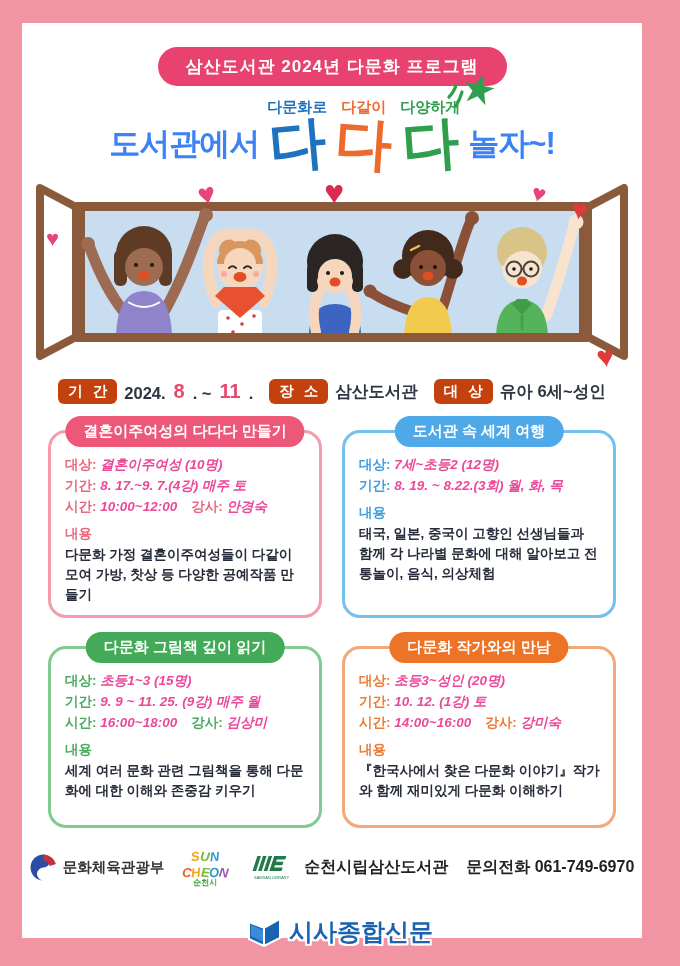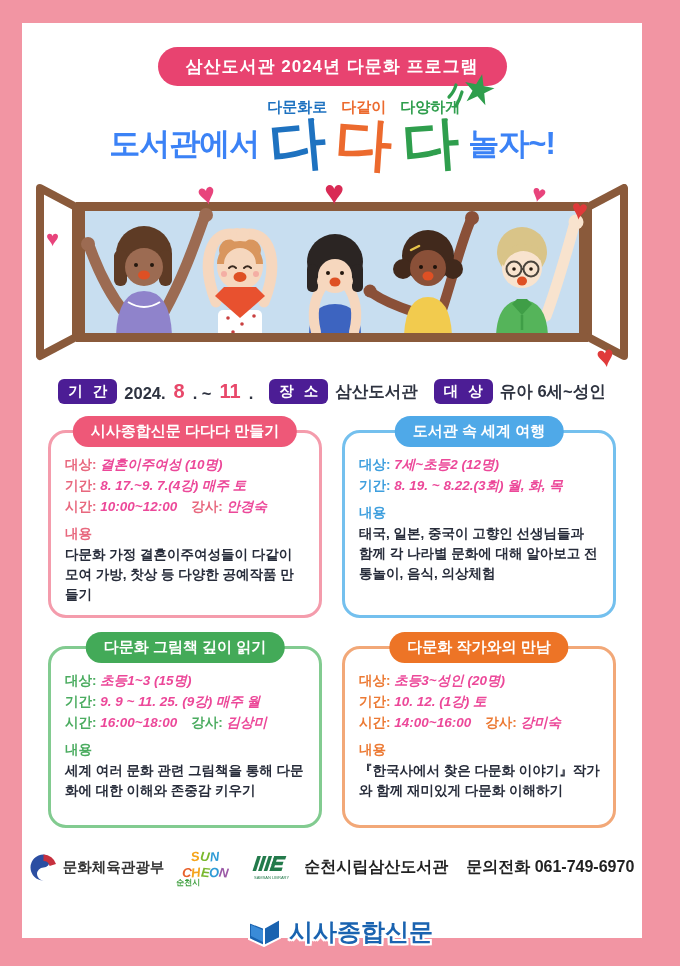--- a/index.html
+++ b/index.html
@@ -42,21 +42,21 @@
   .title-suffix { position:relative; }
   
   .window-wrap { margin:12px auto 0; width:600px; display:block; }
   
   .info-bar {
     margin-top:8px;
     display:flex; justify-content:center; align-items:center; gap:16px;
   }
   .info-group { display:flex; align-items:center; gap:7px; }
   .info-badge {
-    background:#4c1d95; color:#fff; border-radius:6px;
+    background:#c2410c; color:#fff; border-radius:6px;
     font-size:14.5px; font-weight:bold; letter-spacing:3px;
     padding:3px 7px 3px 10px; white-space:nowrap;
   }
   .info-val { font-size:16.5px; font-weight:bold; color:#2E3340; white-space:nowrap; }
   .period-val { display:inline-flex; align-items:flex-end; gap:8px; }
   .hl { color:#E8486A; font-size:20px; font-weight:800; }
   
   .cards {
     margin:26px 26px 0;
     display:grid; grid-template-columns:1fr 1fr;
@@ -91,21 +91,21 @@
   .c-orange .clabel { color:#EC7A34; }
   
   .footer {
     margin-top:20px;
     display:flex; justify-content:center; align-items:center; gap:12px;
   }
   .gov { display:flex; align-items:center; gap:6px; }
   .gov-label { font-size:14.5px; font-weight:bold; color:#333; white-space:nowrap; }
   .sun-logo { text-align:center; line-height:0.95; width:58px; }
   .sun-logo span { font-size:13px; font-weight:800; font-style:italic; display:inline-block; }
-  .sun-city { font-size:8px; font-weight:bold; color:#3E9E3E; text-align:left; }
+  .sun-city { font-size:8px; font-weight:bold; color:#3E9E3E; text-align:center; }
   .lib-name { font-size:16px; font-weight:800; color:#222; white-space:nowrap; }
   .contact { font-size:16px; font-weight:800; color:#222; margin-left:6px; white-space:nowrap; }
   
   .watermark {
     position:absolute; left:50%; top:916px; transform:translateX(-50%);
     display:flex; align-items:center; gap:6px; z-index:5;
   }
   .watermark-text {
     font-size:24px; font-weight:800; color:#1A63B0; white-space:nowrap;
     text-shadow:-2px -2px 0 #fff, 2px -2px 0 #fff, -2px 2px 0 #fff, 2px 2px 0 #fff,
@@ -264,21 +264,21 @@
     </div>
     <div class="info-group">
       <span class="info-badge">대 상</span>
       <span class="info-val">유아 6세~성인</span>
     </div>
   </div>
 
   <div class="cards">
 
     <div class="card c-pink">
-      <div class="card-badge">시사종합신문 다다다 만들기</div>
+      <div class="card-badge">결혼이주여성의 다다다 만들기</div>
       <div class="crow"><span class="clabel">대상:</span> <span class="cval">결혼이주여성 (10명)</span></div>
       <div class="crow"><span class="clabel">기간:</span> <span class="cval">8. 17.~9. 7.(4강) 매주 토</span></div>
       <div class="crow"><span class="clabel">시간:</span> <span class="cval">10:00~12:00</span><span class="clabel tutor">강사:</span> <span class="cval">안경숙</span></div>
       <div class="clabel content-label">내용</div>
       <div class="ccontent">다문화 가정 결혼이주여성들이 다같이 모여 가방, 찻상 등 다양한 공예작품 만들기</div>
     </div>
 
     <div class="card c-blue">
       <div class="card-badge">도서관 속 세계 여행</div>
       <div class="crow"><span class="clabel">대상:</span> <span class="cval">7세~초등2 (12명)</span></div>

